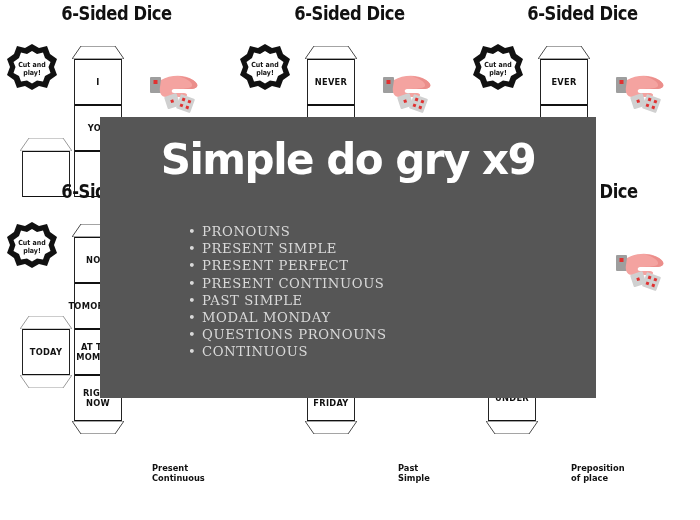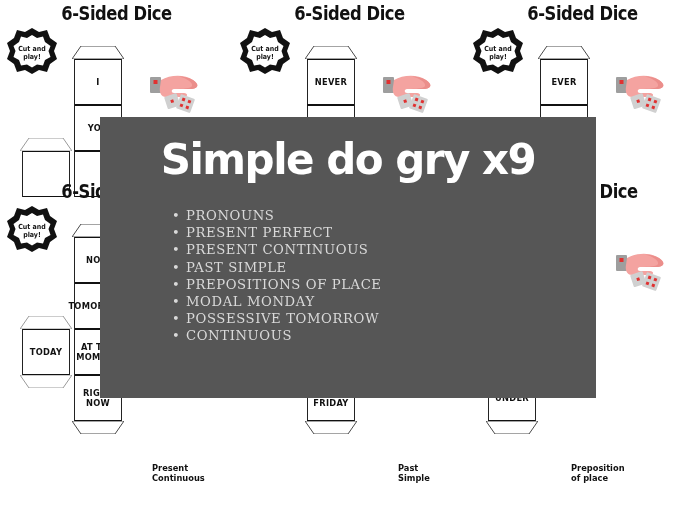--- a/index.html
+++ b/index.html
@@ -45,21 +45,21 @@
     color: #111111;
     transform: scaleX(0.86);
     transform-origin: center top;
     white-space: nowrap;
   }
   .badge {
     position: absolute;
     width: 52px;
     height: 52px;
     left: 6px;
-    top: 27px;
+    top: 43px;
   }
   .badge .badge-txt {
     position: absolute;
     left: 0; top: 0;
     width: 52px; height: 52px;
     display: flex;
     flex-direction: column;
     align-items: center;
     justify-content: center;
     font-family: "DejaVu Sans", sans-serif;
@@ -138,21 +138,21 @@
     font-family: "DejaVu Sans", sans-serif;
     font-weight: bold;
     font-size: 42px;
     letter-spacing: -1.5px;
     white-space: nowrap;
   }
   #overlay-list {
     position: absolute;
     left: 72px;
     top: 90px;
-    margin: 0;
+    margin: 16px;
     padding: 0;
     list-style: none;
   }
   #overlay-list li {
     position: relative;
     padding-left: 14px;
     color: #d9d9d9;
     font-family: "DejaVu Serif", serif;
     font-size: 13.2px;
     line-height: 17.2px;
@@ -506,23 +506,23 @@
         </svg>
       </div>
     </div>
 
   </div>
 
   <div id="overlay">
     <div id="overlay-title">Simple do gry x9</div>
     <ul id="overlay-list">
       <li>PRONOUNS</li>
+      <li>PRESENT SIMPLE</li>
       <li>PRESENT PERFECT</li>
       <li>PRESENT CONTINUOUS</li>
       <li>PAST SIMPLE</li>
-      <li>PREPOSITIONS OF PLACE</li>
       <li>MODAL MONDAY</li>
-      <li>POSSESSIVE TOMORROW</li>
+      <li>QUESTIONS PRONOUNS</li>
       <li>CONTINUOUS</li>
     </ul>
   </div>
 
 </div>
 
 </body></html>

